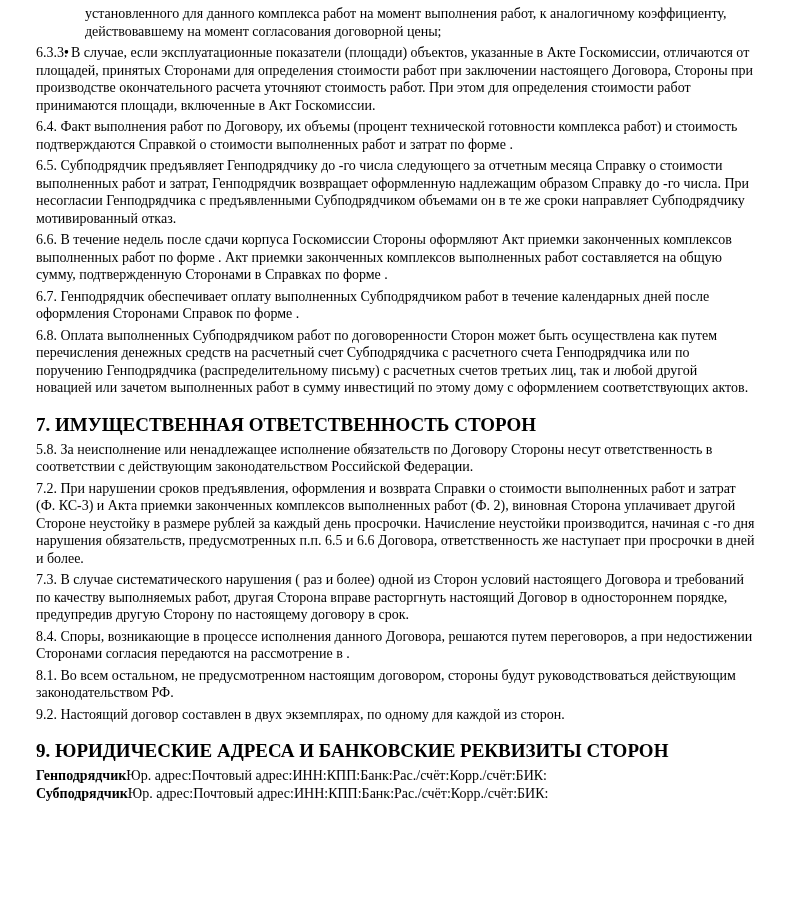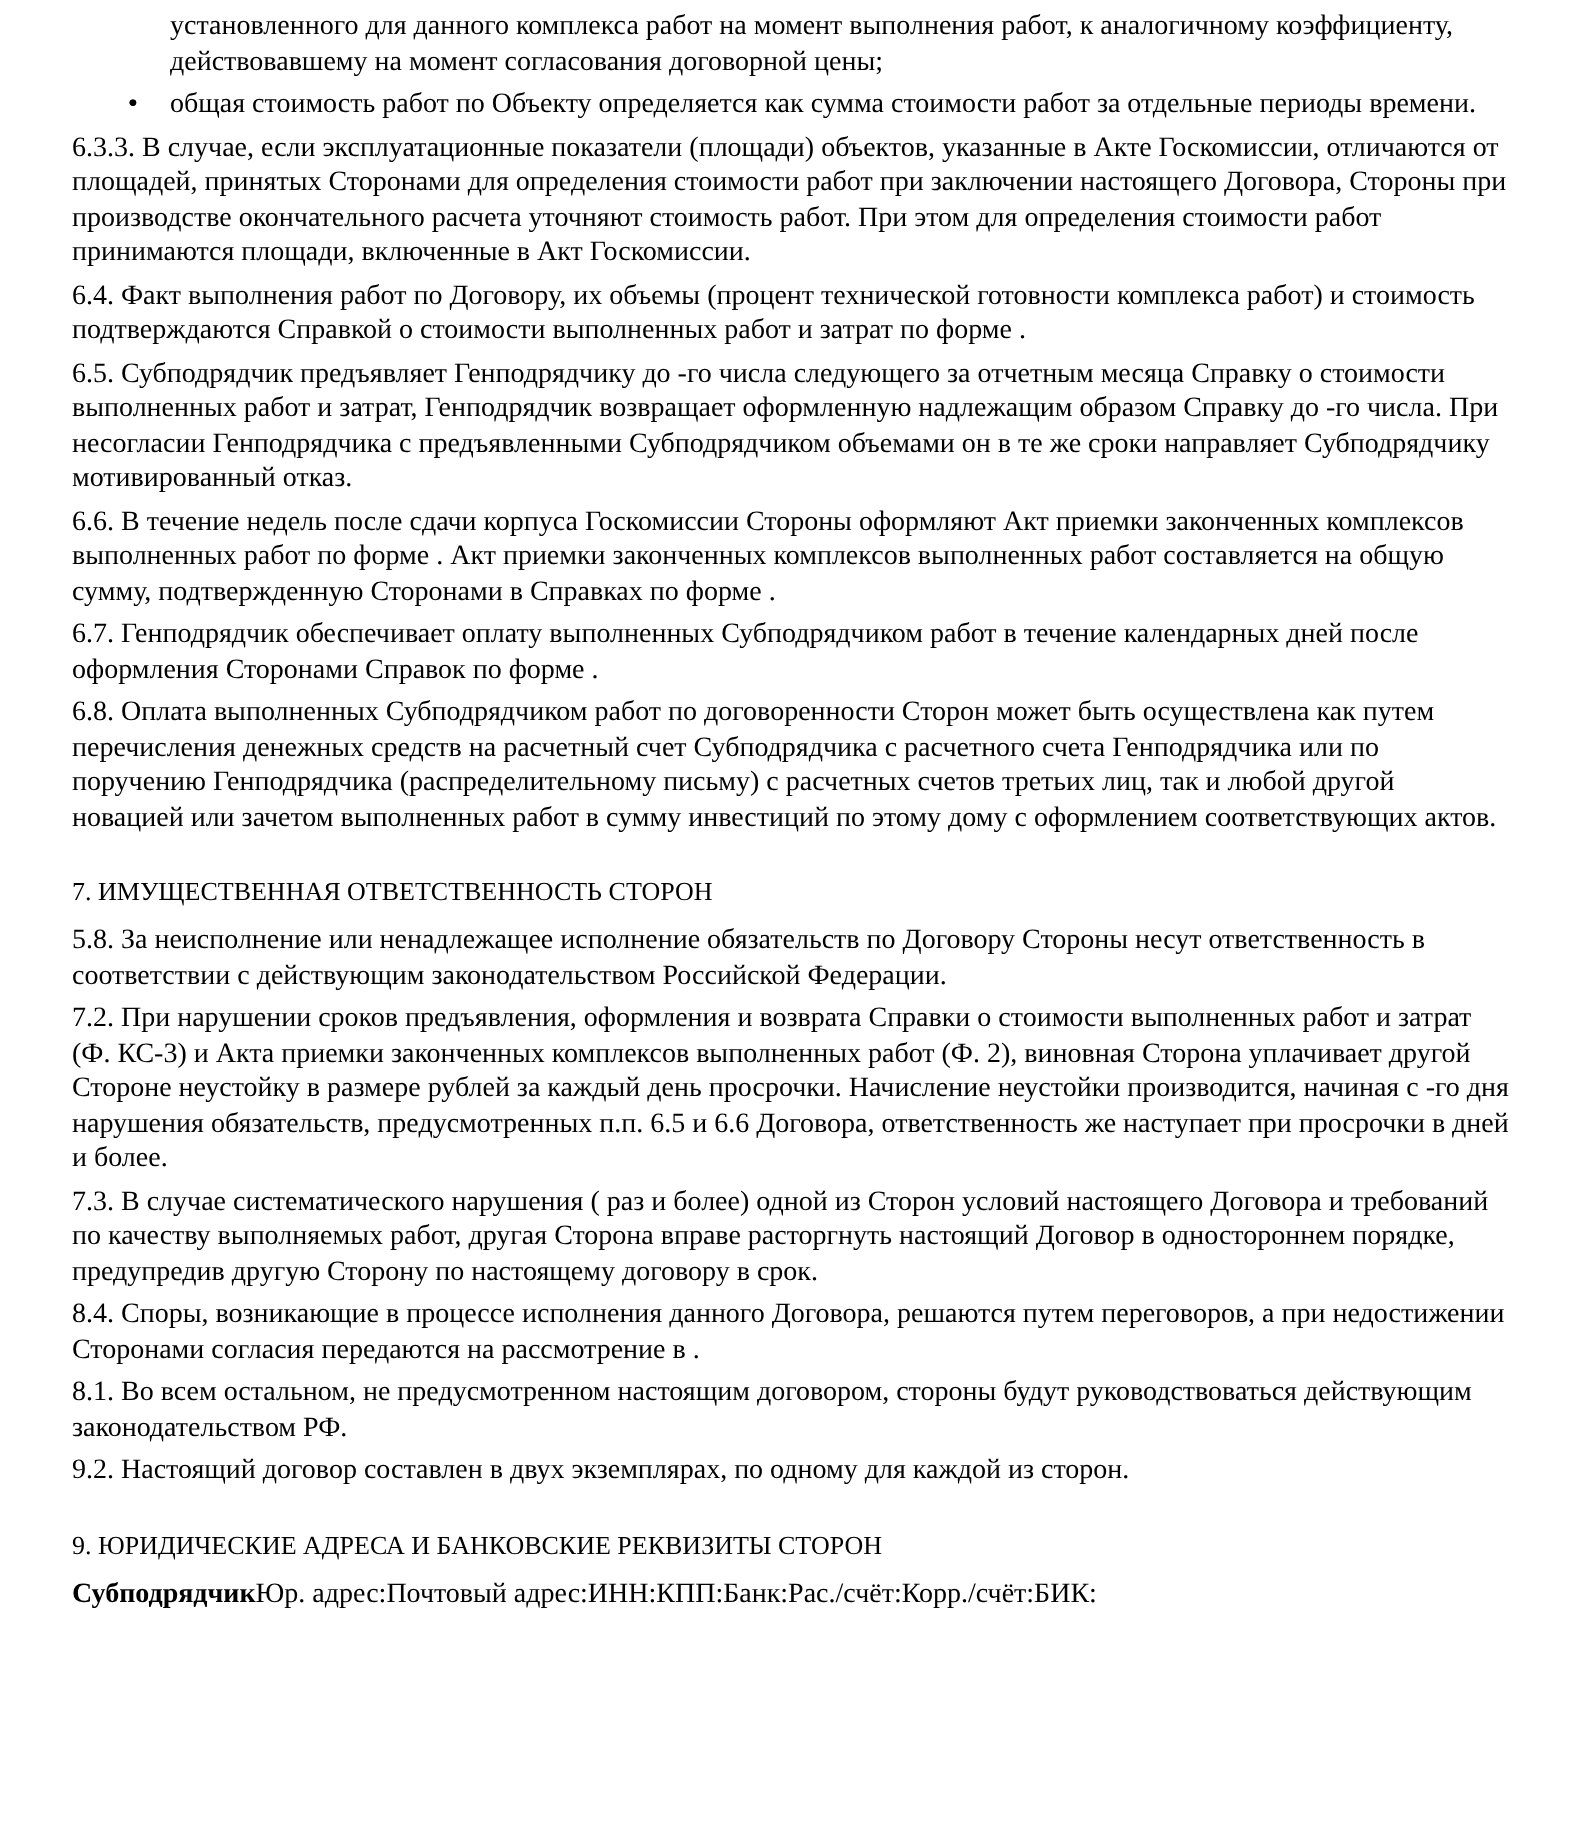--- a/index.html
+++ b/index.html
@@ -37,22 +37,22 @@
     padding-left: 49px;
     margin: 3px 0;
   }
   ul.bullet-list li .marker {
     position: absolute;
     left: 28px;
     top: 0;
   }
   h2.section-heading {
     font-family: "Liberation Serif", serif;
-    font-size: 13px;
-    font-weight: normal;
+    font-size: 19px;
+    font-weight: bold;
     line-height: 18px;
     margin: 19px 0 7px 0;
   }
   .req-line {
     margin: 0;
   }
   .req-line b {
     font-weight: bold;
   }
 </style>
@@ -62,38 +62,38 @@
 <div class="page">
 
   <p class="hang-continuation">установленного для данного комплекса работ на момент выполнения работ, к аналогичному коэффициенту, действовавшему на момент согласования договорной цены;</p>
 
   <ul class="bullet-list">
     <li>
       <span class="marker">•</span>
     </li>
     <li>
       <span class="marker">•</span>
-      <span>общая стоимость работ по Объекту определяется как сумма стоимости работ за отдельные периоды времени.</span>
     </li>
   </ul>
 
   <p class="clause">6.3.3. В случае, если эксплуатационные показатели (площади) объектов, указанные в Акте Госкомиссии, отличаются от площадей, принятых Сторонами для определения стоимости работ при заключении настоящего Договора, Стороны при производстве окончательного расчета уточняют стоимость работ. При этом для определения стоимости работ принимаются площади, включенные в Акт Госкомиссии.</p>
   <p class="clause">6.4. Факт выполнения работ по Договору, их объемы (процент технической готовности комплекса работ) и стоимость подтверждаются Справкой о стоимости выполненных работ и затрат по форме .</p>
   <p class="clause">6.5. Субподрядчик предъявляет Генподрядчику до -го числа следующего за отчетным месяца Справку о стоимости выполненных работ и затрат, Генподрядчик возвращает оформленную надлежащим образом Справку до -го числа. При несогласии Генподрядчика с предъявленными Субподрядчиком объемами он в те же сроки направляет Субподрядчику мотивированный отказ.</p>
   <p class="clause">6.6. В течение недель после сдачи корпуса Госкомиссии Стороны оформляют Акт приемки законченных комплексов выполненных работ по форме . Акт приемки законченных комплексов выполненных работ составляется на общую сумму, подтвержденную Сторонами в Справках по форме .</p>
   <p class="clause">6.7. Генподрядчик обеспечивает оплату выполненных Субподрядчиком работ в течение календарных дней после оформления Сторонами Справок по форме .</p>
   <p class="clause">6.8. Оплата выполненных Субподрядчиком работ по договоренности Сторон может быть осуществлена как путем перечисления денежных средств на расчетный счет Субподрядчика с расчетного счета Генподрядчика или по поручению Генподрядчика (распределительному письму) с расчетных счетов третьих лиц, так и любой другой новацией или зачетом выполненных работ в сумму инвестиций по этому дому с оформлением соответствующих актов.</p>
 
   <h2 class="section-heading">7. ИМУЩЕСТВЕННАЯ ОТВЕТСТВЕННОСТЬ СТОРОН</h2>
   <p class="clause">5.8. За неисполнение или ненадлежащее исполнение обязательств по Договору Стороны несут ответственность в соответствии с действующим законодательством Российской Федерации.</p>
   <p class="clause">7.2. При нарушении сроков предъявления, оформления и возврата Справки о стоимости выполненных работ и затрат (Ф. КС-3) и Акта приемки законченных комплексов выполненных работ (Ф. 2), виновная Сторона уплачивает другой Стороне неустойку в размере рублей за каждый день просрочки. Начисление неустойки производится, начиная с -го дня нарушения обязательств, предусмотренных п.п. 6.5 и 6.6 Договора, ответственность же наступает при просрочки в дней и более.</p>
   <p class="clause">7.3. В случае систематического нарушения ( раз и более) одной из Сторон условий настоящего Договора и требований по качеству выполняемых работ, другая Сторона вправе расторгнуть настоящий Договор в одностороннем порядке, предупредив другую Сторону по настоящему договору в срок.</p>
   <p class="clause">8.4. Споры, возникающие в процессе исполнения данного Договора, решаются путем переговоров, а при недостижении Сторонами согласия передаются на рассмотрение в .</p>
 
   <p class="clause">8.1. Во всем остальном, не предусмотренном настоящим договором, стороны будут руководствоваться действующим законодательством РФ.</p>
   <p class="clause">9.2. Настоящий договор составлен в двух экземплярах, по одному для каждой из сторон.</p>
 
   <h2 class="section-heading">9. ЮРИДИЧЕСКИЕ АДРЕСА И БАНКОВСКИЕ РЕКВИЗИТЫ СТОРОН</h2>
+  <p class="req-line"><b>Генподрядчик</b><span>Юр. адрес:Почтовый адрес:ИНН:КПП:Банк:Рас./счёт:Корр./счёт:БИК:</span></p>
   <p class="req-line"><b>Субподрядчик</b><span>Юр. адрес:Почтовый адрес:ИНН:КПП:Банк:Рас./счёт:Корр./счёт:БИК:</span></p>
 
   <h2 class="section-heading">10. ПОДПИСИ СТОРОН</h2>
 
 </div>
 
 </body></html>

